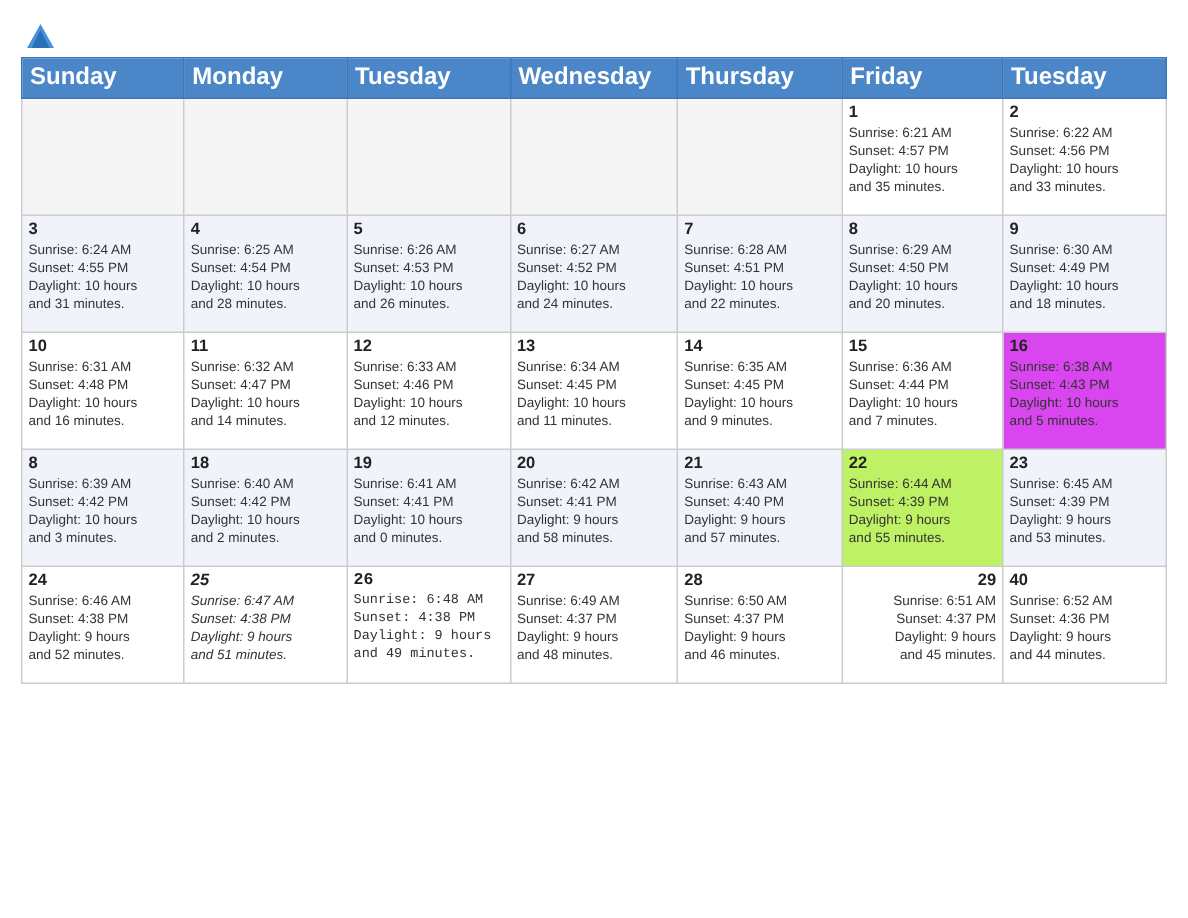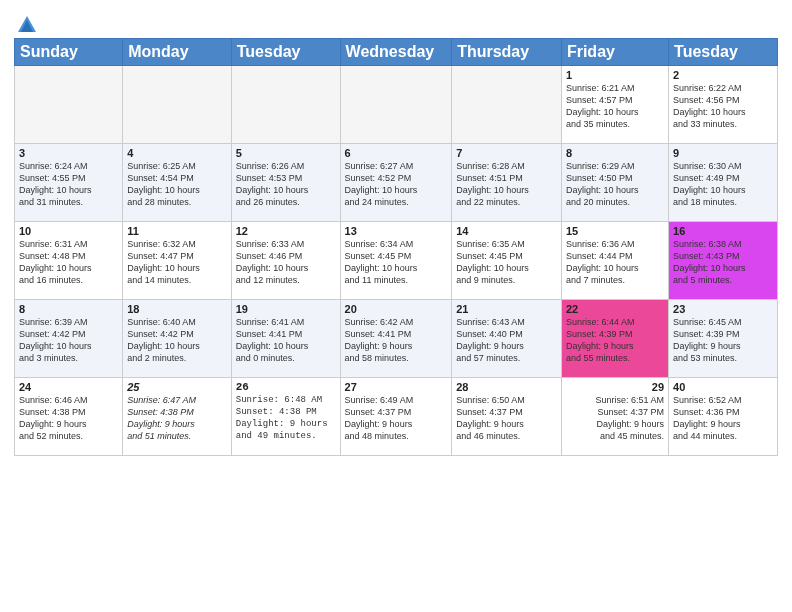--- a/index.html
+++ b/index.html
@@ -225,21 +225,21 @@
             <div class="day-info">Sunrise: 6:41 AM<br>Sunset: 4:41 PM<br>Daylight: 10 hours<br>and 0 minutes.</div>
           </td>
           <td style="background: rgb(240, 244, 250);">
             <span class="day-num">20</span>
             <div class="day-info">Sunrise: 6:42 AM<br>Sunset: 4:41 PM<br>Daylight: 9 hours<br>and 58 minutes.</div>
           </td>
           <td style="background: rgb(240, 244, 250);">
             <span class="day-num">21</span>
             <div class="day-info">Sunrise: 6:43 AM<br>Sunset: 4:40 PM<br>Daylight: 9 hours<br>and 57 minutes.</div>
           </td>
-          <td style="background: #ec4899;">
+          <td style="background: #bef264;">
             <span class="day-num">22</span>
             <div class="day-info">Sunrise: 6:44 AM<br>Sunset: 4:39 PM<br>Daylight: 9 hours<br>and 55 minutes.</div>
           </td>
           <td style="background: rgb(240, 244, 250);">
             <span class="day-num">23</span>
             <div class="day-info">Sunrise: 6:45 AM<br>Sunset: 4:39 PM<br>Daylight: 9 hours<br>and 53 minutes.</div>
           </td>
         </tr>
         <tr>
           <td style="background: rgb(255, 255, 255);">

